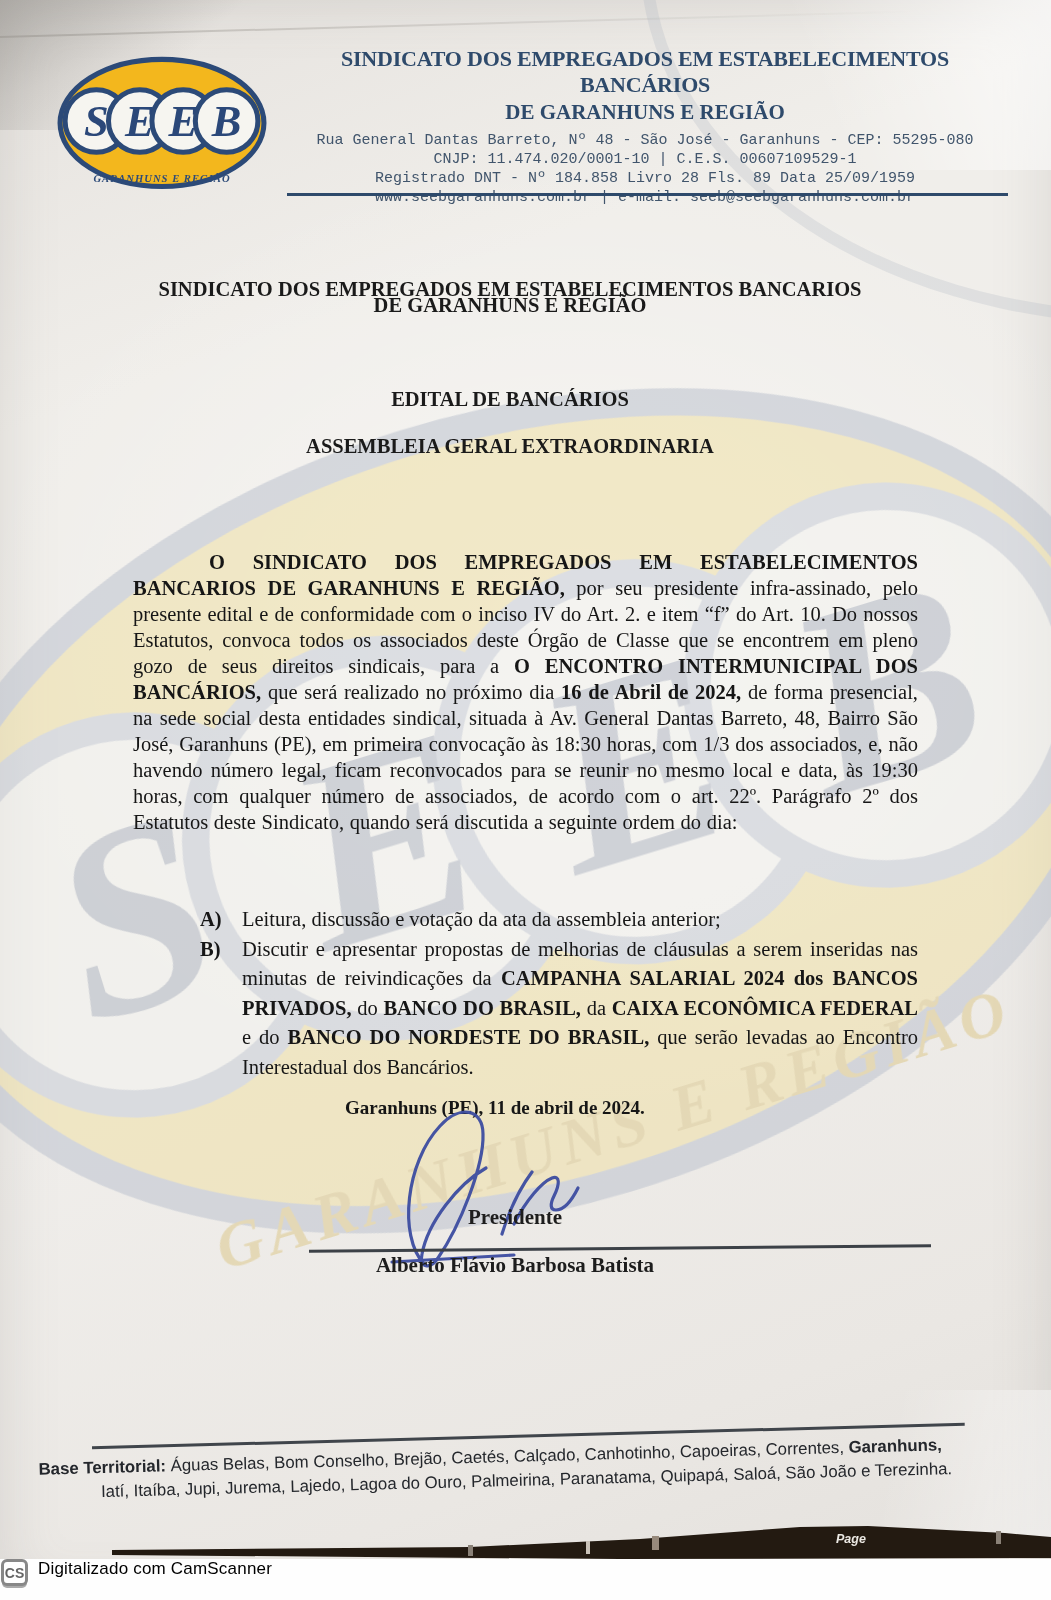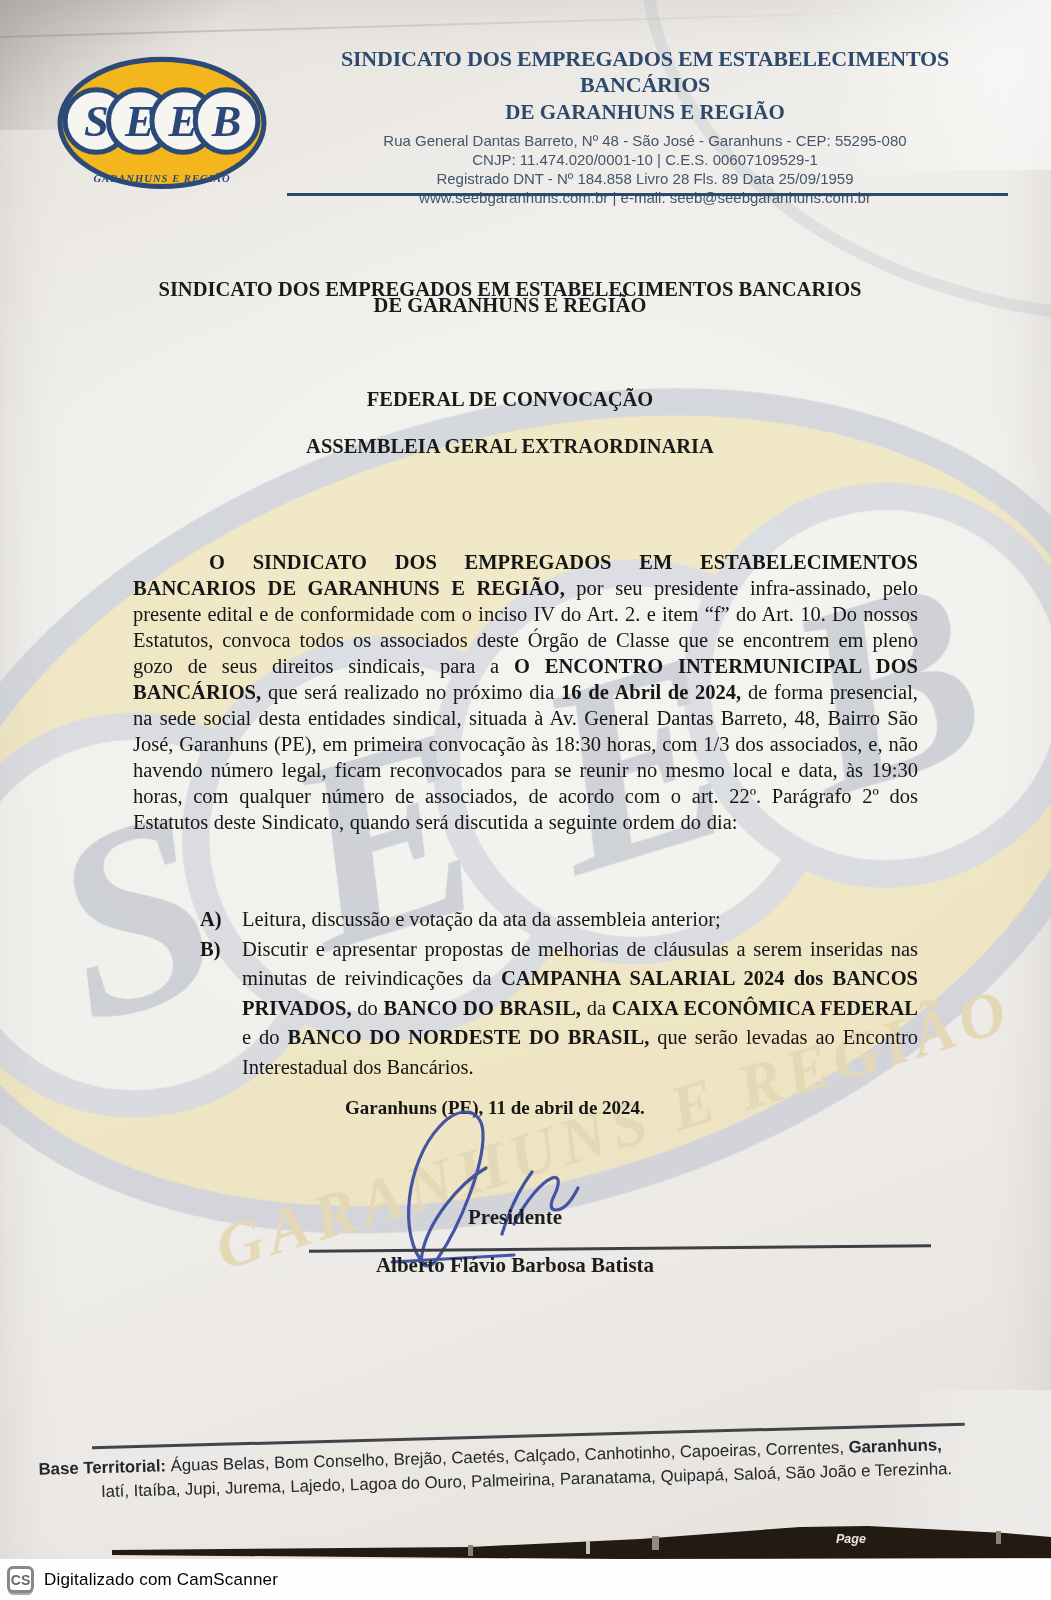--- a/index.html
+++ b/index.html
@@ -25,21 +25,21 @@
   .arc-tr { left:640px; top:-410px; width:990px; height:710px; border-radius:50%;
     border:12px solid rgba(175,180,192,0.26); }
   
   .watermark { left:-120px; top:395px; width:1280px; height:855px;
     transform:rotate(-17deg); opacity:0.55; filter:blur(0.7px); }
   
   .logo { left:56px; top:54px; width:212px; height:142px; }
   .letterhead { left:285px; top:46px; width:720px; text-align:center; }
   .lh-line1 { font-weight:bold; font-size:22px; letter-spacing:-0.2px; color:#2e4a6b;text-align:center; }
   .lh-line2 { font-weight:bold; font-size:21px; color:#2e4a6b; margin-top:2px; }
-  .addr { font-family:Liberation Sans, sans-serif; font-size:15px; line-height:19px; color:#41556c; }
+  .addr { font-family:Liberation Mono, monospace; font-size:15px; line-height:19px; color:#41556c; }
   .addr.first { margin-top:6px; }
   .divider { left:287px; top:193px; width:721px; height:3px; background:#2e4a6b; }
   
   .t-center { left:110px; width:800px; text-align:center; font-weight:bold; font-size:20.5px; color:#1a1a1a; }
   .t-org1 { top:278px; } .t-org2 { top:294px; }
   .t-edital { top:388px; } .t-assembleia { top:435px; }
   
   .body-par { left:133px; top:528px; width:785px; text-align:justify; text-indent:76px;
     font-size:20.5px; line-height:26px; word-spacing:0.5px; }
   .seg-b { font-weight:bold; }
@@ -54,21 +54,21 @@
   .signer { top:1253px; } .role { top:1205px; }
   
   .footer { left:28px; top:1448px; width:995px; transform:rotate(-1.55deg); transform-origin:0 0;
     font-family:"Liberation Sans", sans-serif; font-size:16.8px; color:#24272c; }
   .f-rule { margin:0 58px 9px 64px; height:3px; background:#40454b; }
   .f-line1 { padding-left:10px; white-space:nowrap; }
   .f-line2 { text-align:center; margin-top:4px; white-space:nowrap; }
   
   .bottom-strip { left:0; top:1512px; width:1051px; height:52px; }
   .cam-bar { left:0; bottom:0; width:100%; height:41px; background:#fefefe;
-    display:flex; align-items:center; padding-left:7px; box-sizing:border-box;
+    display:flex; align-items:flex-start; padding-left:1px; box-sizing:border-box;
     font-family:"Liberation Sans", sans-serif; }
   .cs-badge { width:27px; height:27px; border:3px solid #888; border-radius:6px; background:#fff;
     color:#666; font-weight:bold; font-size:14px; display:flex; align-items:center; justify-content:center;
     box-shadow:0 3px 0 -1px #aaa; box-sizing:border-box; }
   .cam-text { margin-left:10px; font-size:17px; color:#000000; letter-spacing:0.2px; }
   svg text { font-family:"Liberation Serif", serif; }
 </style>
 </head>
 <body>
 
@@ -113,21 +113,21 @@
     <div class="lh-line2">DE GARANHUNS E REGIÃO</div>
     <div class="addr first">Rua General Dantas Barreto, Nº 48 - São José - Garanhuns - CEP: 55295-080</div>
     <div class="addr">CNJP: 11.474.020/0001-10  |  C.E.S. 00607109529-1</div>
     <div class="addr">Registrado DNT - Nº 184.858 Livro 28 Fls. 89 Data 25/09/1959</div>
     <div class="addr">www.seebgaranhuns.com.br | e-mail: seeb@seebgaranhuns.com.br</div>
   </header>
   <div class="abs divider"></div>
 
   <div class="abs t-center t-org1">SINDICATO DOS EMPREGADOS EM ESTABELECIMENTOS BANCARIOS</div>
   <div class="abs t-center t-org2">DE GARANHUNS E REGIÃO</div>
-  <div class="abs t-center t-edital">FEDERAL DE CONVOCAÇÃO</div>
+  <div class="abs t-center t-edital">EDITAL DE BANCÁRIOS</div>
   <div class="abs t-center t-assembleia">ASSEMBLEIA GERAL EXTRAORDINARIA</div>
 
   <p class="abs body-par"><span class="seg-b">O SINDICATO DOS EMPREGADOS EM ESTABELECIMENTOS BANCARIOS DE GARANHUNS E REGIÃO,</span><span> por seu presidente infra-assinado, pelo presente edital e de conformidade com o inciso IV do Art. 2. e item “f” do Art. 10. Do nossos Estatutos, convoca todos os associados deste Órgão de Classe que se encontrem em pleno gozo de seus direitos sindicais, para a </span><span class="seg-b">O ENCONTRO INTERMUNICIPAL DOS BANCÁRIOS,</span><span> que será realizado no próximo dia </span><span class="seg-b">16 de Abril de 2024,</span><span> de forma presencial, na sede social desta entidades sindical, situada à Av. General Dantas Barreto, 48, Bairro São José, Garanhuns (PE), em primeira convocação às 18:30 horas, com 1/3 dos associados, e, não havendo número legal, ficam reconvocados para se reunir no mesmo local e data, às 19:30 horas, com qualquer número de associados, de acordo com o art. 22º. Parágrafo 2º dos Estatutos deste Sindicato, quando será discutida a seguinte ordem do dia:</span></p>
 
   <div class="abs agenda">
     <div class="item">
       <span class="marker">A)</span>
       <div class="itxt"><span>Leitura, discussão e votação da ata da assembleia anterior;</span></div>
     </div>
     <div class="item">

